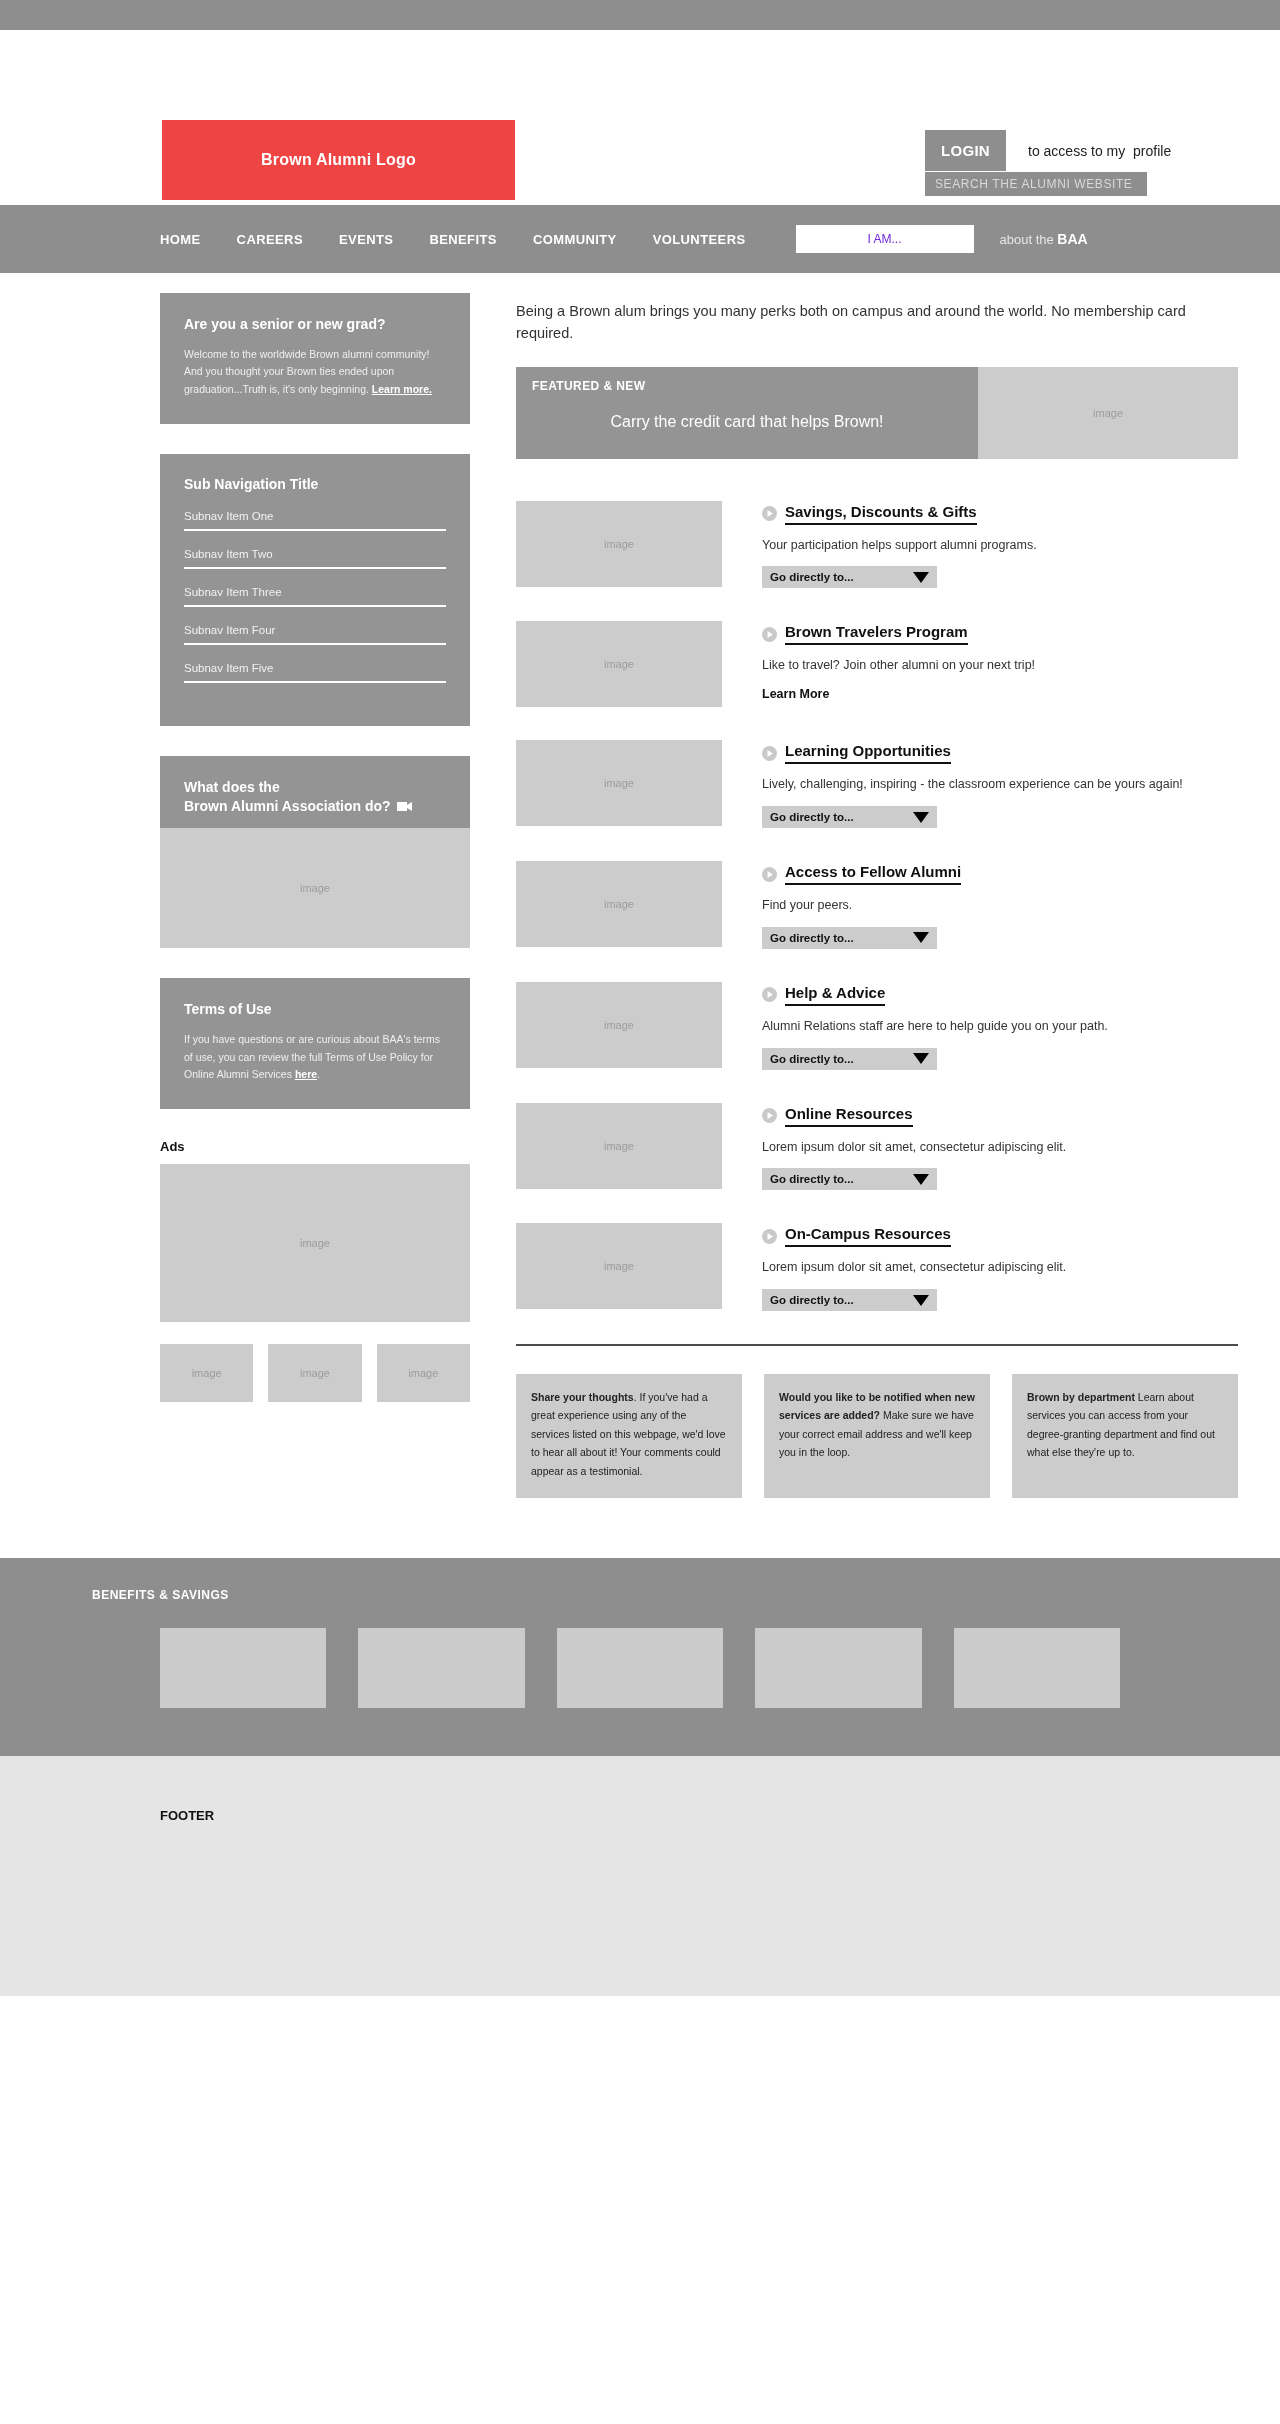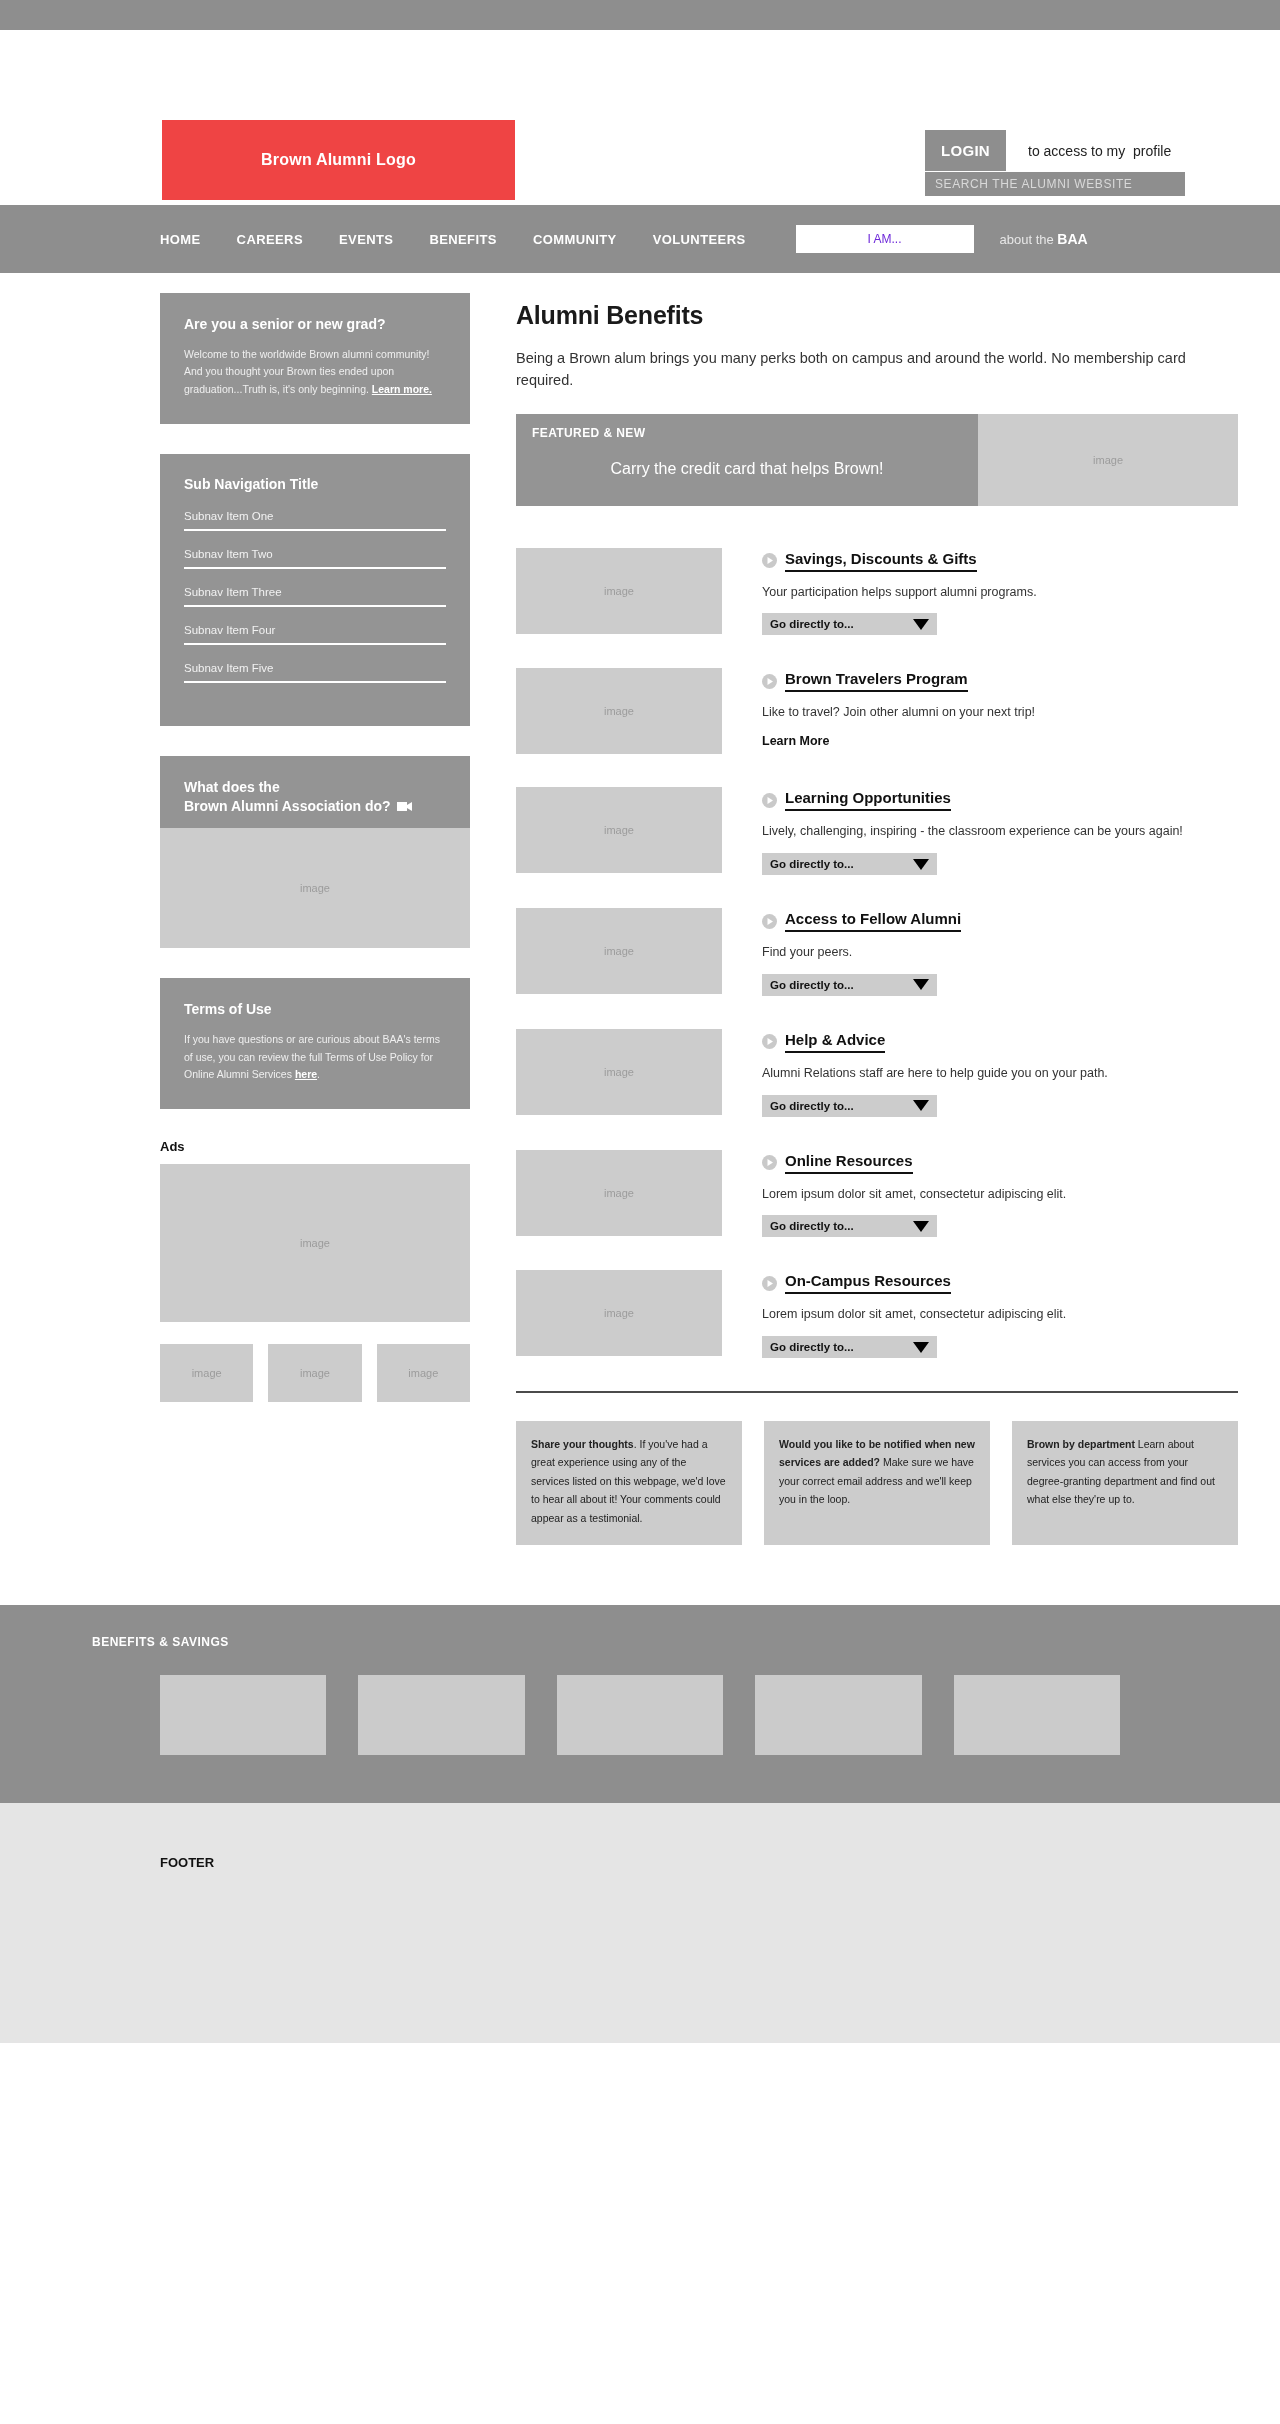--- a/index.html
+++ b/index.html
@@ -36,21 +36,21 @@
     background: #8e8e8e; color: #fff;
     font-weight: bold; font-size: 15px;
     padding: 12px 16px; border: none; cursor: pointer;
     letter-spacing: .3px;
   }
   .login-note { font-size: 14px; color: #222; margin-left: 22px; white-space: pre; }
 
   .search-box {
     position: absolute;
     left: 925px; top: 142px;
-    width: 260px; height: 24px;
+    width: 222px; height: 24px;
     background: #8e8e8e;
     border: none;
     color: #d8d8d8;
     font-size: 12px;
     padding: 0 10px;
     letter-spacing: .6px;
     font-family: "Liberation Sans", sans-serif;
   }
   .search-box::placeholder { color: #d9d9d9; opacity: 1; }
 
@@ -274,21 +274,20 @@
       <div class="ad-row">
         <div class="ad-small">image</div>
         <div class="ad-small">image</div>
         <div class="ad-small">image</div>
       </div>
     </div>
 
   </div>
 
   <div class="main">
-    <h1 class="page-title">Alumni Benefits</h1>
     <div class="intro">Being a Brown alum brings you many perks both on campus and around the world. No membership card required.</div>
 
     <div class="featured">
       <div class="featured-left">
         <div class="featured-tag">FEATURED &amp; NEW</div>
         <div class="featured-head">Carry the credit card that helps Brown!</div>
       </div>
       <div class="featured-right">image</div>
     </div>
 

